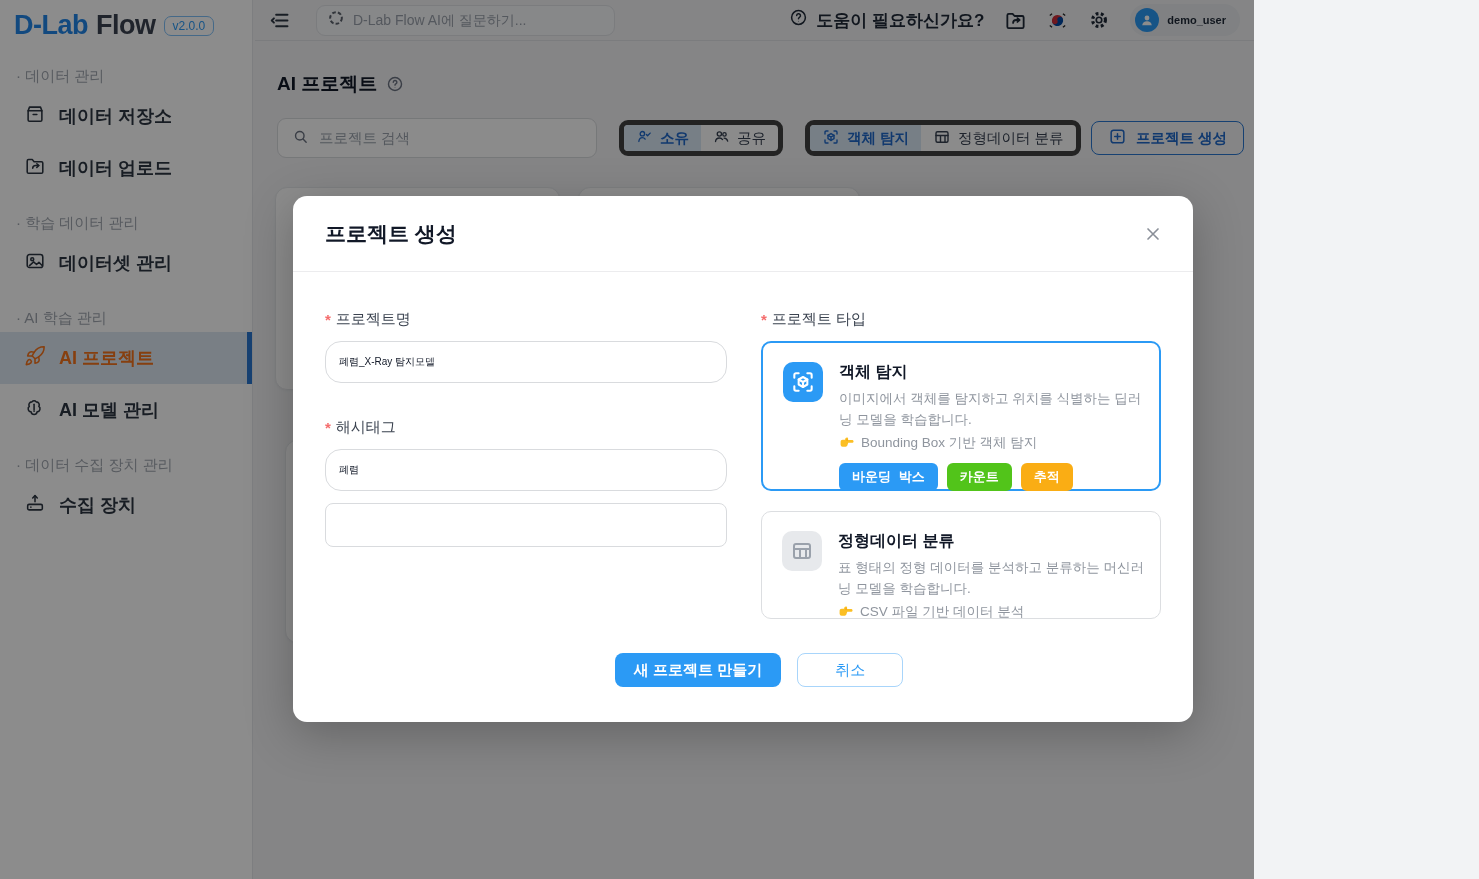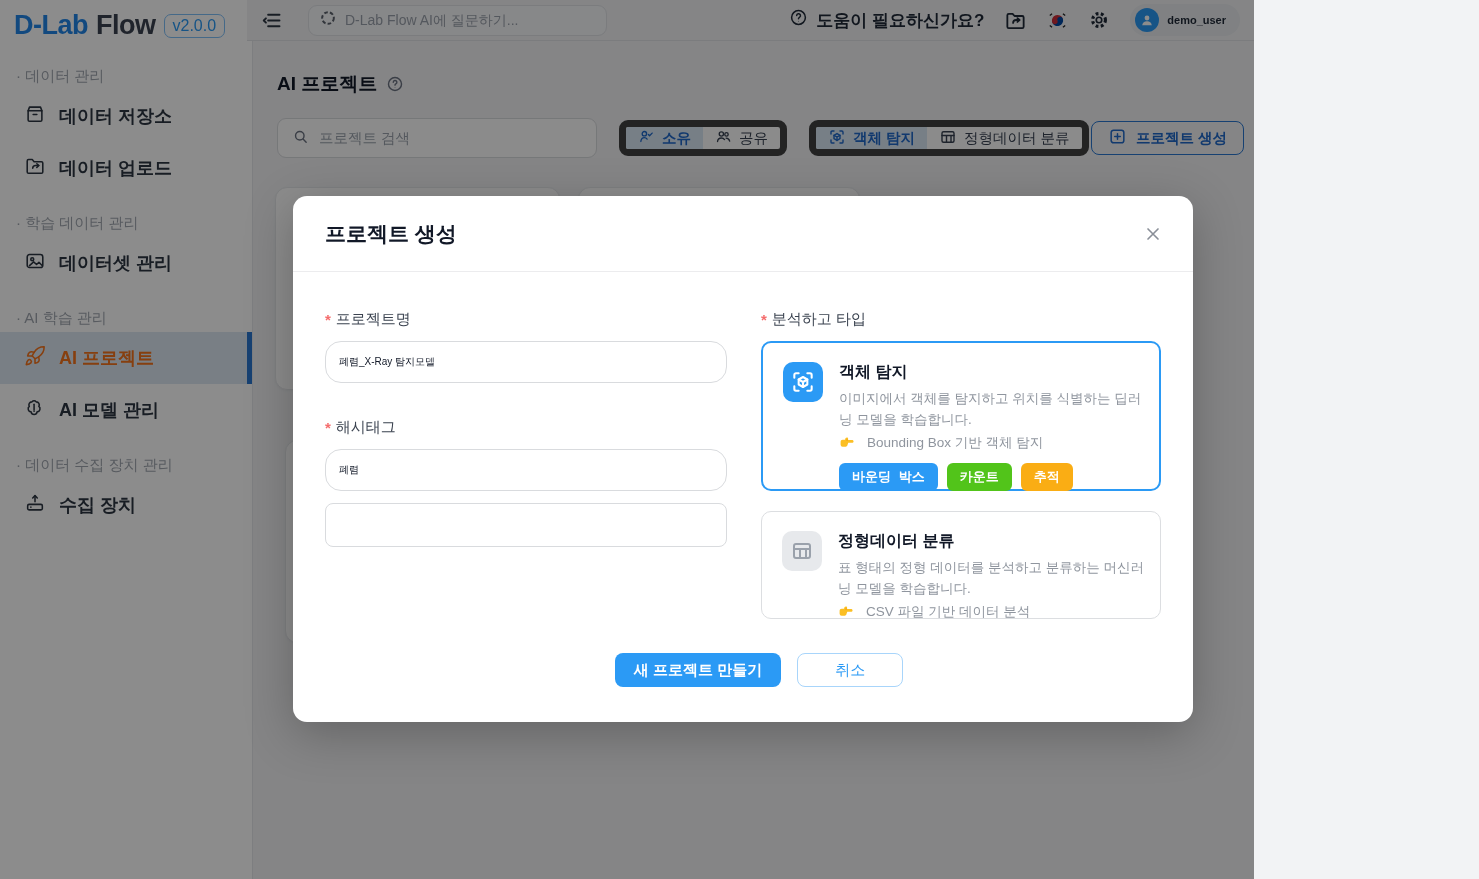--- a/index.html
+++ b/index.html
@@ -5,50 +5,50 @@
   * { box-sizing: border-box; margin: 0; padding: 0; }
   html,body { width:1479px; height:879px; }
   body { font-family: "Liberation Sans", sans-serif; background:#f2f3f5; }
   .app { position:relative; width:1254px; height:879px; overflow:hidden; background:#f2f3f5; }
 
   
   .sidebar { position:absolute; left:0; top:0; width:253px; height:879px; background:#fff; border-right:1px solid #e4e6e9; z-index:2; }
   .logo-row { display:flex; align-items:center; gap:8px; padding:10px 14px 6px 14px; }
   .logo-blue { font-size:27px; font-weight:800; color:#2186e8; letter-spacing:-0.5px; }
   .logo-dark { font-size:27px; font-weight:800; color:#3b4350; letter-spacing:-0.5px; }
-  .ver-pill { font-size:16px; color:#2b9af5; border:1px solid #7fc0f8; border-radius:7px; padding:2px 8px; background:#fff; }
+  .ver-pill { font-size:12px; color:#2b9af5; border:1px solid #7fc0f8; border-radius:7px; padding:2px 8px; background:#fff; }
   .side-section { font-size:15px; color:#a0a6af; padding:20px 16px 4px 16px; white-space:nowrap; }
   .side-item { height:52px; display:flex; align-items:center; gap:13px; padding:0 16px 0 24px; font-size:18px; font-weight:700; color:#2d3642; cursor:pointer; }
   .side-item svg { flex:0 0 auto; }
   .side-item.active { background:#dde8f2; border-right:5px solid #2b77d0; color:#f4731c; }
   .icon-stroke { fill:none; stroke:currentColor; stroke-width:1.7; stroke-linecap:round; stroke-linejoin:round; }
 
   
-  .topbar { position:absolute; left:247px; top:0; right:0; height:41px; background:#f2f3f5; border-bottom:1px solid #e0e2e5; display:flex; align-items:center; z-index:2; }
+  .topbar { position:absolute; left:255px; top:0; right:0; height:41px; background:#f2f3f5; border-bottom:1px solid #e0e2e5; display:flex; align-items:center; z-index:2; }
   .collapse-btn { margin-left:15px; color:#2d3642; display:flex; cursor:pointer; }
   .ai-search { margin-left:25px; width:299px; height:31px; background:#f6f7f9; border:1px solid #e0e2e6; border-radius:9px; display:flex; align-items:center; gap:8px; padding:0 10px; }
   .ai-search input { border:none; outline:none; background:transparent; font-size:14px; color:#3b4350; width:100%; font-family:inherit; }
   .ai-search input::placeholder { color:#9aa1ab; }
   .topbar-right { margin-left:auto; display:flex; align-items:center; gap:20px; padding-right:14px; }
   .help-group { display:flex; align-items:center; gap:8px; color:#1f2937; font-size:17px; font-weight:600; cursor:pointer; }
   .tb-icon { color:#1f2937; display:flex; cursor:pointer; }
   .user-chip { display:flex; align-items:center; gap:8px; background:#e9ebee; border-radius:17px; padding:4px 14px 4px 5px; cursor:pointer; }
   .avatar { width:24px; height:24px; border-radius:50%; background:#2b9af5; display:flex; align-items:center; justify-content:center; }
   .user-name { font-size:11px; font-weight:700; color:#1f2937; }
 
   
   .main { position:absolute; left:253px; top:41px; right:0; bottom:0; background:#f2f3f5; z-index:1; }
   .page-title-row { display:flex; align-items:center; gap:9px; padding:30px 0 0 24px; }
   .page-title { font-size:19px; font-weight:800; color:#111827; }
   .title-help { color:#6b7280; display:flex; cursor:pointer; }
   .controls-row { display:flex; align-items:center; padding:0 10px 0 24px; margin-top:21px; }
   .search-box { width:320px; height:40px; background:#fdfdfd; border:1px solid #d8dadd; border-radius:9px; display:flex; align-items:center; gap:10px; padding:0 14px; }
   .search-box input { border:none; outline:none; background:transparent; font-size:14.5px; color:#374151; width:100%; font-family:inherit; }
   .search-box input::placeholder { color:#9aa1ab; }
-  .seg-group { display:flex; margin-left:22px; border:7px solid #404040; border-radius:9px; overflow:hidden; background:#fdfdfd; height:36px;text-align:center; }
+  .seg-group { display:flex; margin-left:22px; border:5px solid #404040; border-radius:9px; overflow:hidden; background:#fdfdfd; height:36px;text-align:center; }
   .seg { display:flex; align-items:center; gap:7px; padding:0 12px; font-size:14.5px; color:#374151; cursor:pointer; background:transparent; }
   .seg.selected { background:#d9e7f5; color:#2069c9; font-weight:600; }
   .create-btn { margin-left:auto; height:34px; display:flex; align-items:center; gap:9px; padding:0 16px; border:1px solid #2b77d0; border-radius:8px; color:#2069c9; font-size:14.5px; font-weight:600; cursor:pointer; background:transparent; }
 
   
   .bg-card { position:absolute; background:#fff; border:1px solid #e6e8eb; border-radius:12px; box-shadow:0 1px 3px rgba(0,0,0,.04); z-index:1; }
 
   
   .overlay { position:absolute; inset:0; background:rgba(0,0,0,0.45); z-index:50; }
   .modal { position:absolute; left:293px; top:196px; width:900px; height:526px; background:#fff; border-radius:14px; box-shadow:0 12px 48px rgba(0,0,0,.25); z-index:60; }
@@ -65,21 +65,21 @@
   .memo-area { margin-top:12px; width:100%; height:44px; border:1px solid #d9dbde; border-radius:8px; padding:8px 13px; font-size:15px; color:#111827; outline:none; resize:none; background:#fff; font-family:inherit; }
 
   .type-card { margin-top:12px; border-radius:10px; padding:19px 20px; display:flex; gap:16px; cursor:pointer; background:#fff; }
   .type-card.selected { border:2px solid #2b9af5; height:150px; }
   .type-card.plain { border:1px solid #dcdee1; height:108px; margin-top:20px; }
   .type-tile { width:40px; height:40px; border-radius:10px; flex:0 0 auto; display:flex; align-items:center; justify-content:center; }
   .tile-blue { background:#2b9af5; color:#fff; }
   .tile-gray { background:#e7e9ec; color:#9aa1ab; }
   .type-title { font-size:16px; font-weight:700; color:#111827; }
   .type-desc { margin-top:6px; font-size:13.5px; color:#8f959e; line-height:1.55; width:306px; }
-  .type-hint { margin-top:3px; display:flex; align-items:center; gap:12px; font-size:13.5px; color:#8f959e; }
+  .type-hint { margin-top:3px; display:flex; align-items:center; gap:6px; font-size:13.5px; color:#8f959e; }
   .badges { margin-top:10px; display:flex; gap:9px; }
   .badge { color:#fff; font-size:13px; font-weight:700; padding:5px 13px; border-radius:6px; }
   .badge-blue { background:#2b9af5;font-family:Liberation Mono, monospace; }
   .badge-green { background:#52c41a; }
   .badge-orange { background:#faad14; }
 
   .modal-footer { display:flex; justify-content:center; gap:16px; margin-top:34px;padding-left:32px; }
   .btn-primary { height:34px; padding:0 19px; background:#2b9af5; color:#fff; border:none; border-radius:8px; font-size:15px; font-weight:600; cursor:pointer; font-family:inherit; }
   .btn-cancel { height:34px; padding:0 37px; background:#fff; color:#2b9af5; border:1px solid #a8d5fb; border-radius:8px; font-size:15px; cursor:pointer; font-family:inherit; }
 </style>
@@ -322,21 +322,21 @@
           <span>해시태그</span>
         </div>
         <input class="text-input" type="text" value="폐렴" style="">
 
         <textarea class="memo-area" style=""></textarea>
       </div>
 
       <div class="col-right">
         <div class="field-label">
           <span class="req">*</span>
-          <span>분석하고 타입</span>
+          <span>프로젝트 타입</span>
         </div>
 
         <div class="type-card selected">
           <span class="type-tile tile-blue">
             <svg width="26" height="26" viewBox="0 0 24 24" class="icon-stroke" style="stroke-width:1.9">
                 <path d="M4 8V5.5A1.5 1.5 0 0 1 5.5 4H8"></path>
                 <path d="M16 4h2.5A1.5 1.5 0 0 1 20 5.5V8"></path>
                 <path d="M20 16v2.5a1.5 1.5 0 0 1-1.5 1.5H16"></path>
                 <path d="M8 20H5.5A1.5 1.5 0 0 1 4 18.5V16"></path>
                 <path d="M12 7.4 16 9.7v4.6L12 16.6 8 14.3V9.7z"></path>

